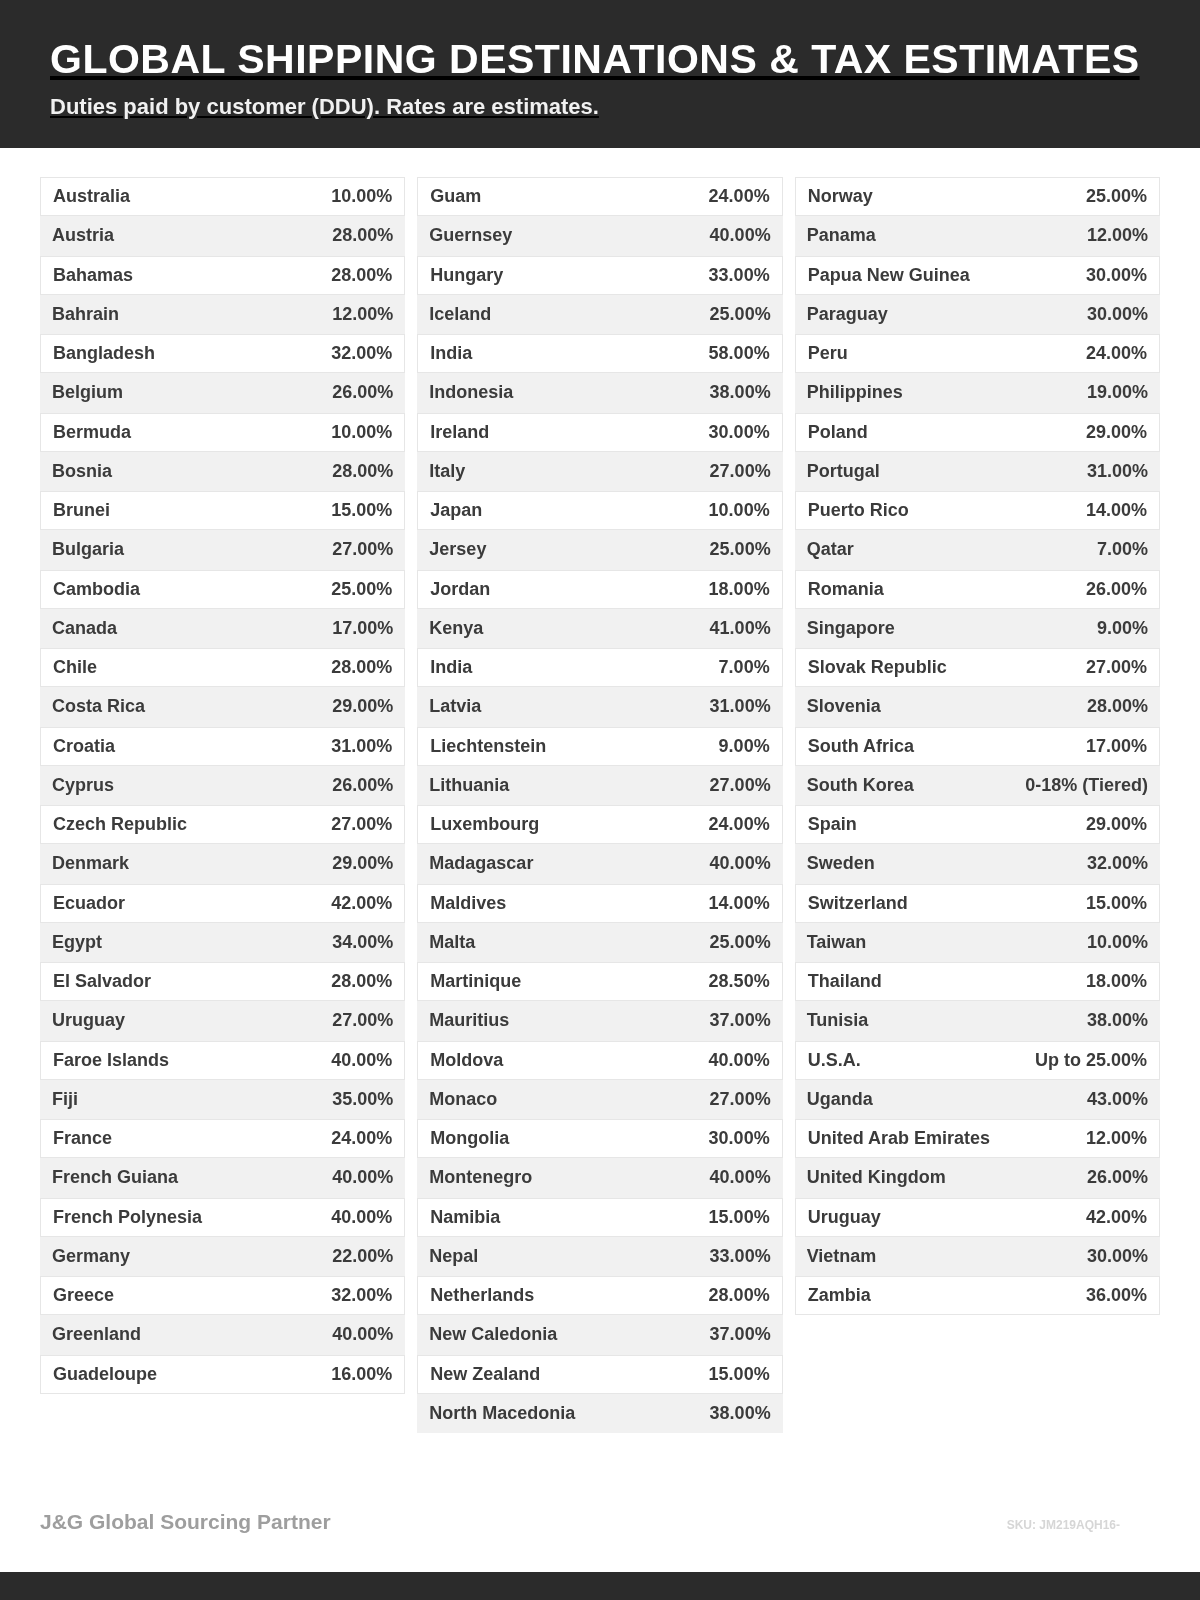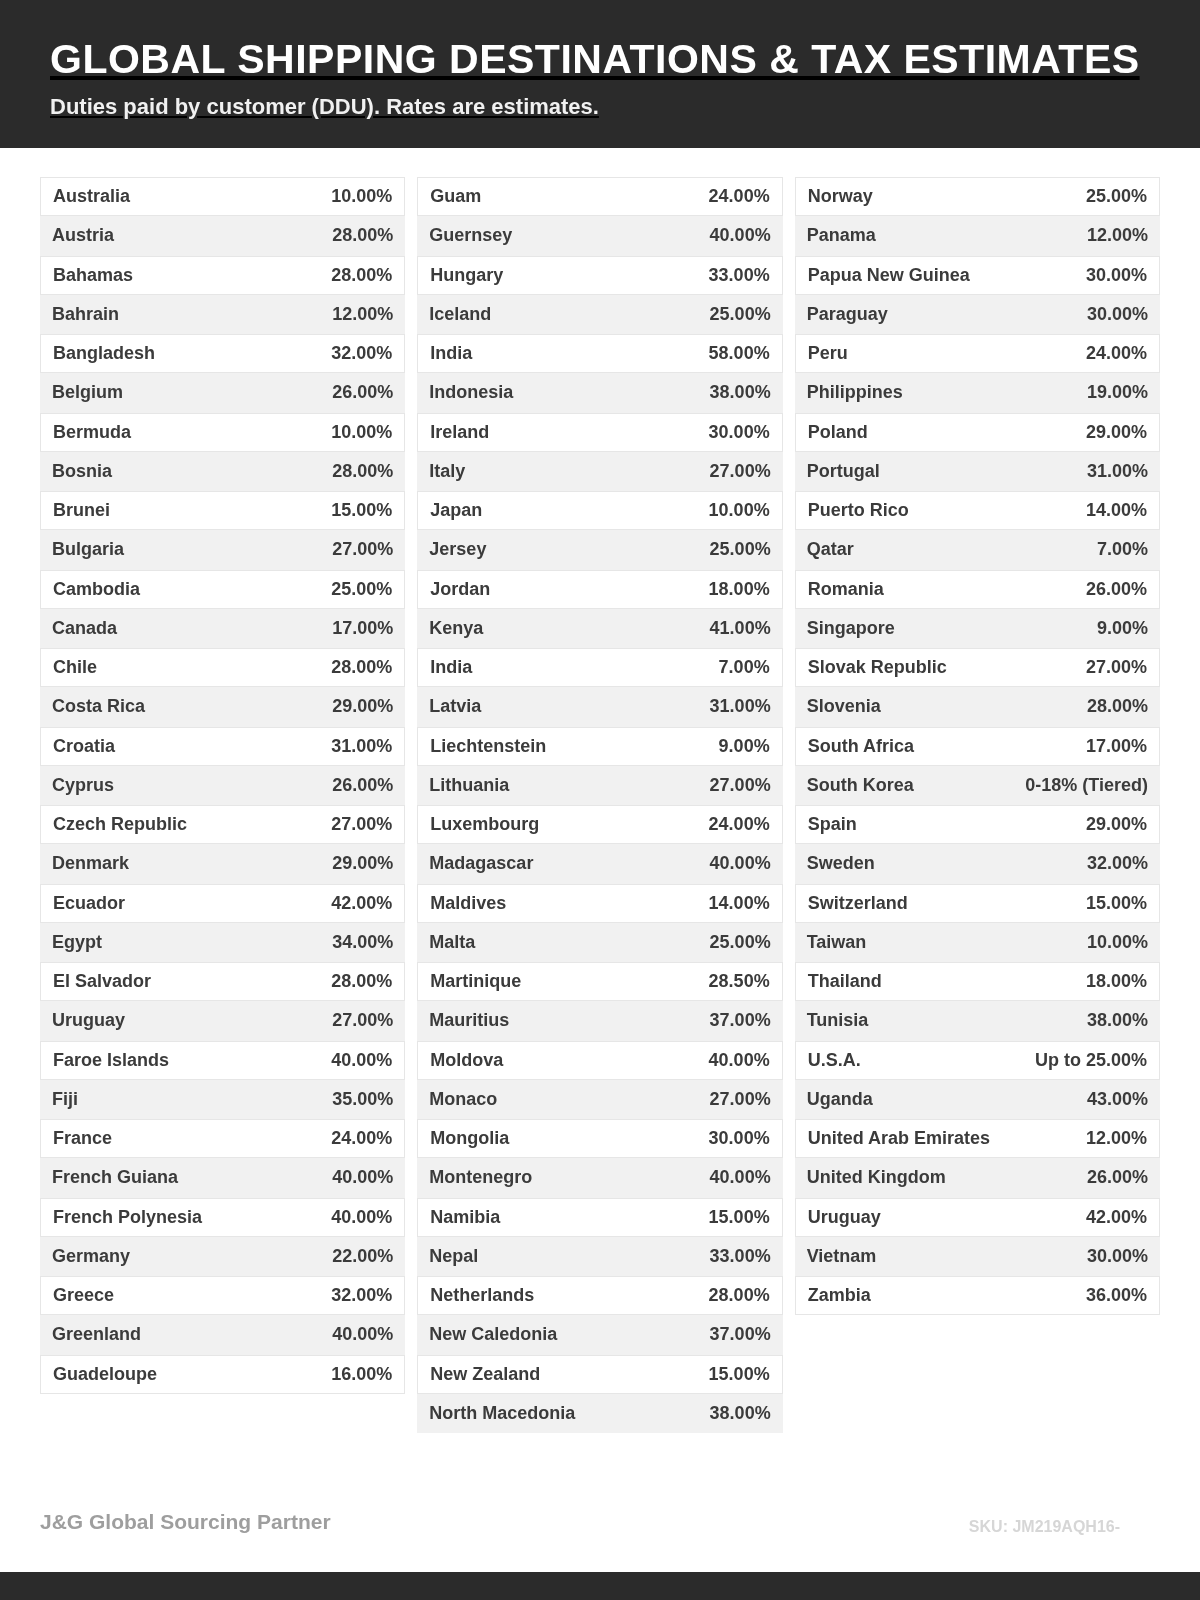--- a/index.html
+++ b/index.html
@@ -71,21 +71,21 @@
     left: 40px;
     top: 1510px;
     font-size: 21px;
     font-weight: 800;
     color: #9e9e9e;
   }
   .footer-sku {
     position: absolute;
     right: 80px;
     top: 1518px;
-    font-size: 16px;
+    font-size: 12px;
     font-weight: 700;
     color: #d6d6d6;
     margin-left: 12px;
   }
   .bottom-bar {
     position: absolute;
     left: 0;
     bottom: 0;
     width: 100%;
     height: 28px;

